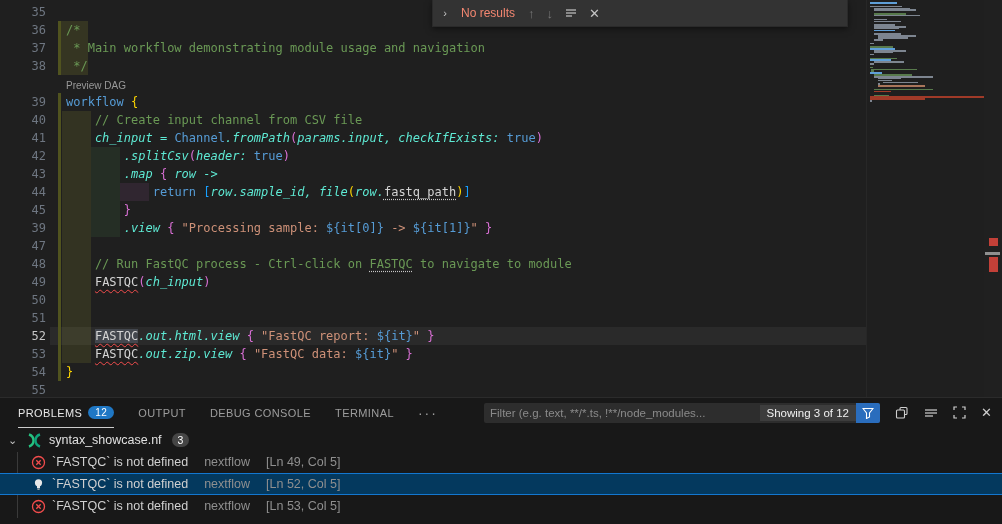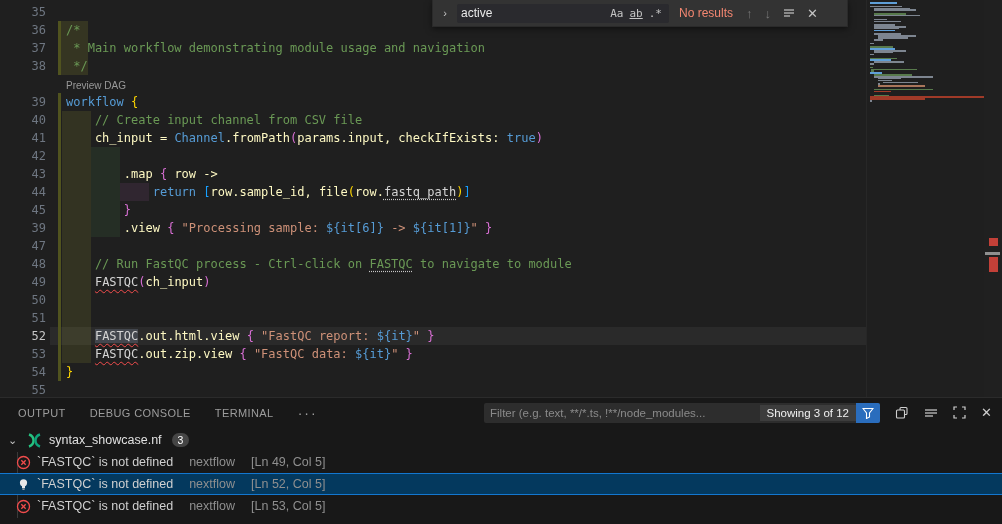--- a/index.html
+++ b/index.html
@@ -16,21 +16,21 @@
         font:12px "DejaVu Sans Mono", monospace; line-height:18px; }
   .ln.active { color:#c6c6c6; }
   .gitbar { position:absolute; left:58px; top:0; height:18px; width:3px; background:#50531f; }
   .band { position:absolute; top:0; height:18px; width:29px; }
   .band.l1 { left:62px;  background:rgba(255,255,64,0.09); }
   .band.l2 { left:91px;  background:rgba(127,255,127,0.07); }
   .band.l3 { left:120px; background:rgba(255,127,255,0.08); }
   .band.cb { left:58px;  width:30px; background:rgba(255,255,64,0.10); }
   .txt { position:absolute; left:66px; top:0; white-space:pre;
          font:12px "DejaVu Sans Mono", monospace; line-height:18px; }
-  .t-d { color:#fef9c3; } .t-k { color:#569cd6; } .t-c { color:#6a9955; }
+  .t-d { color:#5eead4;font-style:italic; } .t-k { color:#569cd6; } .t-c { color:#6a9955; }
   .t-s { color:#ce9178; } .t-i { color:#569cd6; }
   .t-y { color:#ffd700; } .t-p { color:#da70d6; } .t-b { color:#179fff; }
   .t-e { color:#d4d4d4; text-decoration:underline wavy #f14c4c; text-underline-offset:3px; text-decoration-thickness:1px; }
   .t-ew { color:#d4d4d4; background:#43474e; text-decoration:underline wavy #f14c4c; text-underline-offset:3px; text-decoration-thickness:1px; }
   .t-dd { color:#d4d4d4; text-decoration:underline dotted #c8c8c8; text-underline-offset:3px; }
   .t-cd { color:#6a9955; text-decoration:underline dotted #c8c8c8; text-underline-offset:3px; }
   .codelens { position:absolute; left:66px; color:#999999; font:10px "Liberation Sans", sans-serif; line-height:16px; padding-top:3px; }
 
   
   .find-widget { position:absolute; top:0; left:432px; width:416px; height:27px; background:#333333;
@@ -70,21 +70,21 @@
   .panel-actions { position:absolute; right:10px; top:7px; display:flex; gap:15px; align-items:center; }
   .pa-icon { color:#cfcfcf; cursor:pointer; display:flex; align-items:center; }
   .pa-x { font-size:13px; color:#cfcfcf; }
 
   .tree-file { position:absolute; top:31px; left:0; width:1002px; height:22px; display:flex; align-items:center; padding-left:8px; cursor:pointer; }
   .twisty { color:#c5c5c5; font-size:11px; width:18px; }
   .fname { color:#e0e0e0; font-size:12.5px; margin-left:6px; }
   .badge-gray { background:#454545; color:#ffffff; border-radius:9px; font-size:10.5px; padding:1px 6px; margin-left:10px; }
   .tree-guide { position:absolute; left:17px; top:54px; height:66px; width:1px; background:#3a3a3a; }
   .prows { position:absolute; top:53px; left:0; width:1002px; }
-  .prow { height:22px; display:flex; align-items:center; padding-left:16px; cursor:pointer; }
+  .prow { height:22px; display:flex; align-items:center; padding-left:31px; cursor:pointer; }
   .prow.sel { background:#04395e; border-top:1px solid #1377d0; border-bottom:1px solid #1377d0; }
   .pmsg { color:#d0d0d0; font-size:12.5px; margin-left:6px; white-space:pre; }
   .psrc, .ploc { color:#8f8f8f; font-size:12.5px; margin-left:16px; white-space:pre; }
   svg { display:block; }
 </style>
 </head>
 <body>
 
 <div class="screen">
 
@@ -128,20 +128,21 @@
           <div class="band l1"></div>
           <div class="gitbar"></div>
           <div class="ln">41</div>
           <div class="txt"><span class="t-d">    ch_input = </span><span class="t-k">Channel</span><span class="t-d">.fromPath</span><span class="t-p">(</span><span class="t-d">params.input, checkIfExists: </span><span class="t-k">true</span><span class="t-p">)</span></div>
         </div>
         <div class="line" style="top: 147px;">
           <div class="band l1"></div>
           <div class="band l2"></div>
           <div class="gitbar"></div>
           <div class="ln">42</div>
+          <div class="txt"><span class="t-d">        .splitCsv</span><span class="t-p">(</span><span class="t-d">header: </span><span class="t-k">true</span><span class="t-p">)</span></div>
         </div>
         <div class="line" style="top: 165px;">
           <div class="band l1"></div>
           <div class="band l2"></div>
           <div class="gitbar"></div>
           <div class="ln">43</div>
           <div class="txt"><span class="t-d">        .map </span><span class="t-p">{</span><span class="t-d"> row -&gt;</span></div>
         </div>
         <div class="line" style="top: 183px;">
           <div class="band l1"></div>
@@ -156,21 +157,21 @@
           <div class="band l2"></div>
           <div class="gitbar"></div>
           <div class="ln">45</div>
           <div class="txt"><span class="t-p">        }</span></div>
         </div>
         <div class="line" style="top: 219px;">
           <div class="band l1"></div>
           <div class="band l2"></div>
           <div class="gitbar"></div>
           <div class="ln">39</div>
-          <div class="txt"><span class="t-d">        .view </span><span class="t-p">{</span><span class="t-s"> "Processing sample: </span><span class="t-i">${it[6]}</span><span class="t-s"> -&gt; </span><span class="t-i">${it[1]}</span><span class="t-s">" </span><span class="t-p">}</span></div>
+          <div class="txt"><span class="t-d">        .view </span><span class="t-p">{</span><span class="t-s"> "Processing sample: </span><span class="t-i">${it[0]}</span><span class="t-s"> -&gt; </span><span class="t-i">${it[1]}</span><span class="t-s">" </span><span class="t-p">}</span></div>
         </div>
         <div class="line" style="top: 237px;">
           <div class="band l1"></div>
           <div class="gitbar"></div>
           <div class="ln">47</div>
           <div class="txt"></div>
         </div>
         <div class="line" style="top: 255px;">
           <div class="band l1"></div>
           <div class="gitbar"></div>
@@ -213,26 +214,20 @@
           <div class="txt"><span class="t-y">}</span></div>
         </div>
         <div class="line" style="top: 381px;">
           <div class="ln">55</div>
           <div class="txt"></div>
         </div>
       </div>
 
     <div class="find-widget">
       <div class="fw-chevron">›</div>
-      <div class="fw-input">
-        <span class="fw-query">active</span>
-        <span class="fw-toggle">Aa</span>
-        <span class="fw-toggle word">ab</span>
-        <span class="fw-toggle">.*</span>
-      </div>
       <span class="fw-results">No results</span>
       <span class="fw-btn">↑</span>
       <span class="fw-btn">↓</span>
       <span class="fw-btn en">
         <svg width="12" height="12" viewBox="0 0 12 12">
             <g stroke="#c5c5c5" stroke-width="1.2">
               <line x1="1" y1="3" x2="11" y2="3"></line>
               <line x1="1" y1="6" x2="11" y2="6"></line>
               <line x1="1" y1="9" x2="7" y2="9"></line>
             </g>
@@ -289,20 +284,24 @@
 
     <div class="ruler" id="ruler">
         <div class="ovr-red" style="top: 238px; height: 8px;"></div>
         <div class="ovr-line" style="top: 252px; height: 3px;"></div>
         <div class="ovr-red" style="top: 257px; height: 15px;"></div>
       </div>
   </div>
 
   <div class="panel">
     <div class="panel-header">
+      <div class="ptab active">
+        <span>PROBLEMS</span>
+        <span class="badge-blue">12</span>
+      </div>
       <div class="ptab">
           <span>OUTPUT</span>
         </div>
       <div class="ptab">
           <span>DEBUG CONSOLE</span>
         </div>
       <div class="ptab">
           <span>TERMINAL</span>
         </div>
       <div class="ptab-more">···</div>

